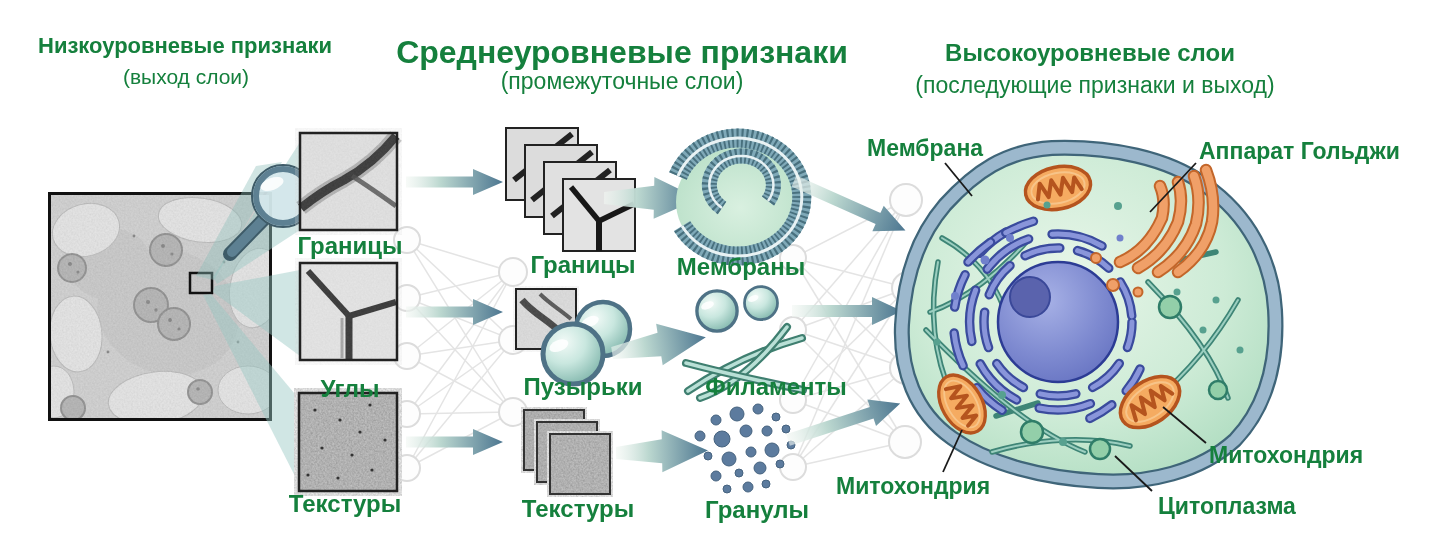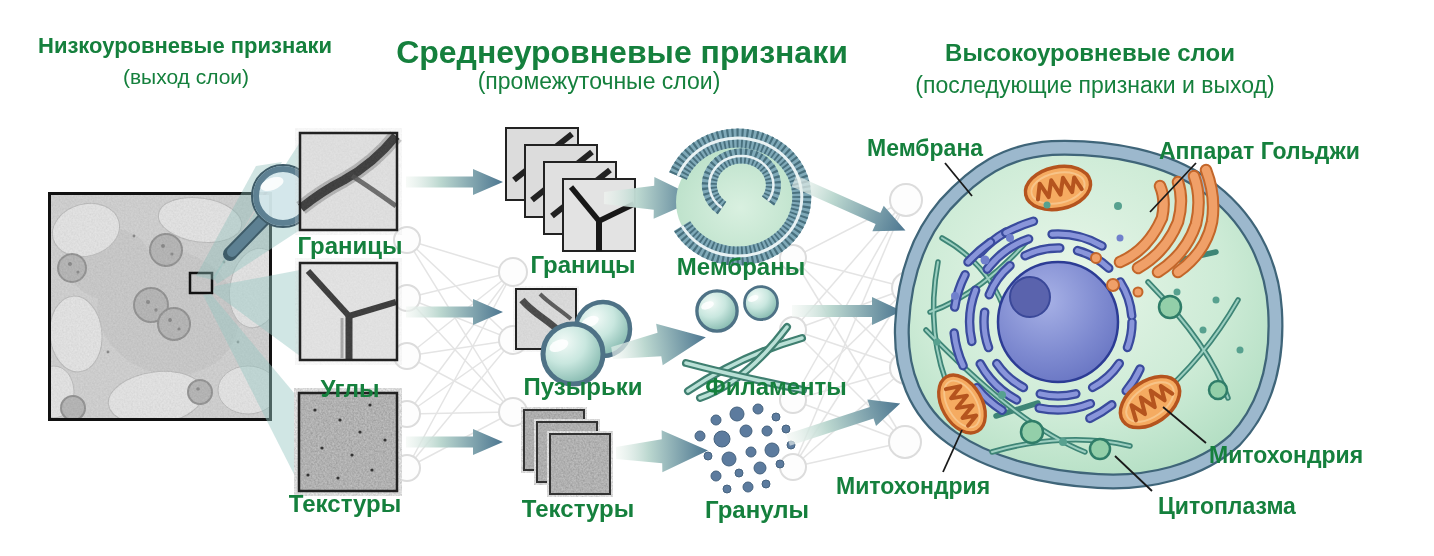--- a/index.html
+++ b/index.html
@@ -467,34 +467,34 @@
     <line x1="1196" y1="163" x2="1150" y2="212"></line>
     <line x1="943" y1="472" x2="962" y2="430"></line>
     <line x1="1206" y1="443" x2="1163" y2="407"></line>
     <line x1="1152" y1="491" x2="1115" y2="456"></line>
   </g>
 </svg>
 
 <div class="lbl ctr b t-low-title" style="left:185px;top:34px;">Низкоуровневые признаки</div>
 <div class="lbl ctr t-low-sub" style="left:186px;top:66px;">(выход слои)</div>
 <div class="lbl ctr b t-mid-title" style="left:622px;top:36px;">Среднеуровневые признаки</div>
-<div class="lbl ctr t-mid-sub" style="left:599px;top:69px;">(промежуточные слои)</div>
+<div class="lbl ctr t-mid-sub" style="left:622px;top:69px;">(промежуточные слои)</div>
 <div class="lbl ctr b t-high-title" style="left:1090px;top:40px;">Высокоуровневые слои</div>
 <div class="lbl ctr t-high-sub" style="left:1095px;top:73px;">(последующие признаки и выход)</div>
 
 <div class="lbl ctr patch-lbl" style="left:350px;top:233px;">Границы</div>
 <div class="lbl ctr patch-lbl" style="left:350px;top:376px;">Углы</div>
 <div class="lbl ctr patch-lbl" style="left:345px;top:491px;">Текстуры</div>
 
 <div class="lbl ctr patch-lbl" style="left:583px;top:252px;">Границы</div>
 <div class="lbl ctr patch-lbl" style="left:741px;top:254px;">Мембраны</div>
 <div class="lbl ctr patch-lbl" style="left:583px;top:374px;">Пузырьки</div>
 <div class="lbl ctr patch-lbl" style="left:776px;top:374px;">Филаменты</div>
 <div class="lbl ctr patch-lbl" style="left:578px;top:496px;">Текстуры</div>
 <div class="lbl ctr patch-lbl" style="left:757px;top:497px;">Гранулы</div>
 
 <div class="lbl cell-lbl" style="left:867px;top:136px;">Мембрана</div>
-<div class="lbl cell-lbl" style="left:1159px;top:139px;">Аппарат Гольджи</div>
+<div class="lbl cell-lbl" style="left:1199px;top:139px;">Аппарат Гольджи</div>
 <div class="lbl cell-lbl" style="left:836px;top:474px;">Митохондрия</div>
 <div class="lbl cell-lbl" style="left:1209px;top:443px;">Митохондрия</div>
 <div class="lbl cell-lbl" style="left:1158px;top:494px;">Цитоплазма</div>
 
 </div>
 
 </body></html>

